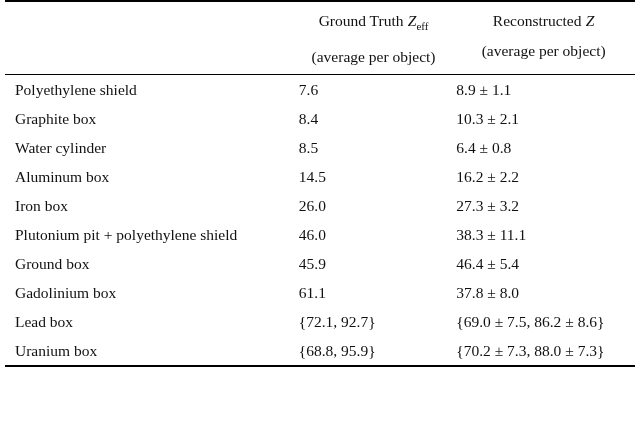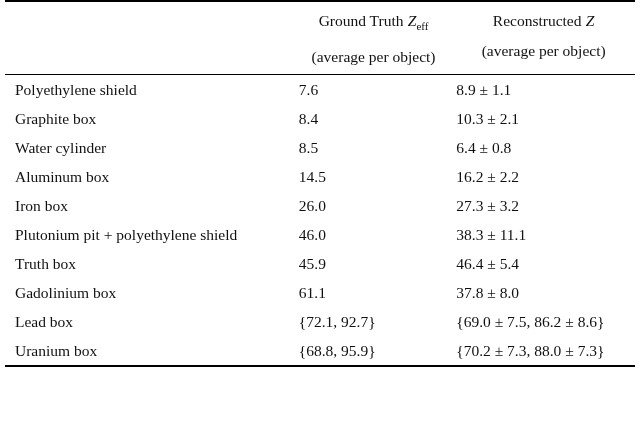--- a/index.html
+++ b/index.html
@@ -111,21 +111,21 @@
         <td class="obj">Iron box</td>
         <td class="num">26.0</td>
         <td class="num">27.3 ± 3.2</td>
       </tr>
       <tr>
         <td class="obj">Plutonium pit + polyethylene shield</td>
         <td class="num">46.0</td>
         <td class="num">38.3 ± 11.1</td>
       </tr>
       <tr>
-        <td class="obj">Truth box</td>
+        <td class="obj">Ground box</td>
         <td class="num">45.9</td>
         <td class="num">46.4 ± 5.4</td>
       </tr>
       <tr>
         <td class="obj">Gadolinium box</td>
         <td class="num">61.1</td>
         <td class="num">37.8 ± 8.0</td>
       </tr>
       <tr>
         <td class="obj">Lead box</td>

